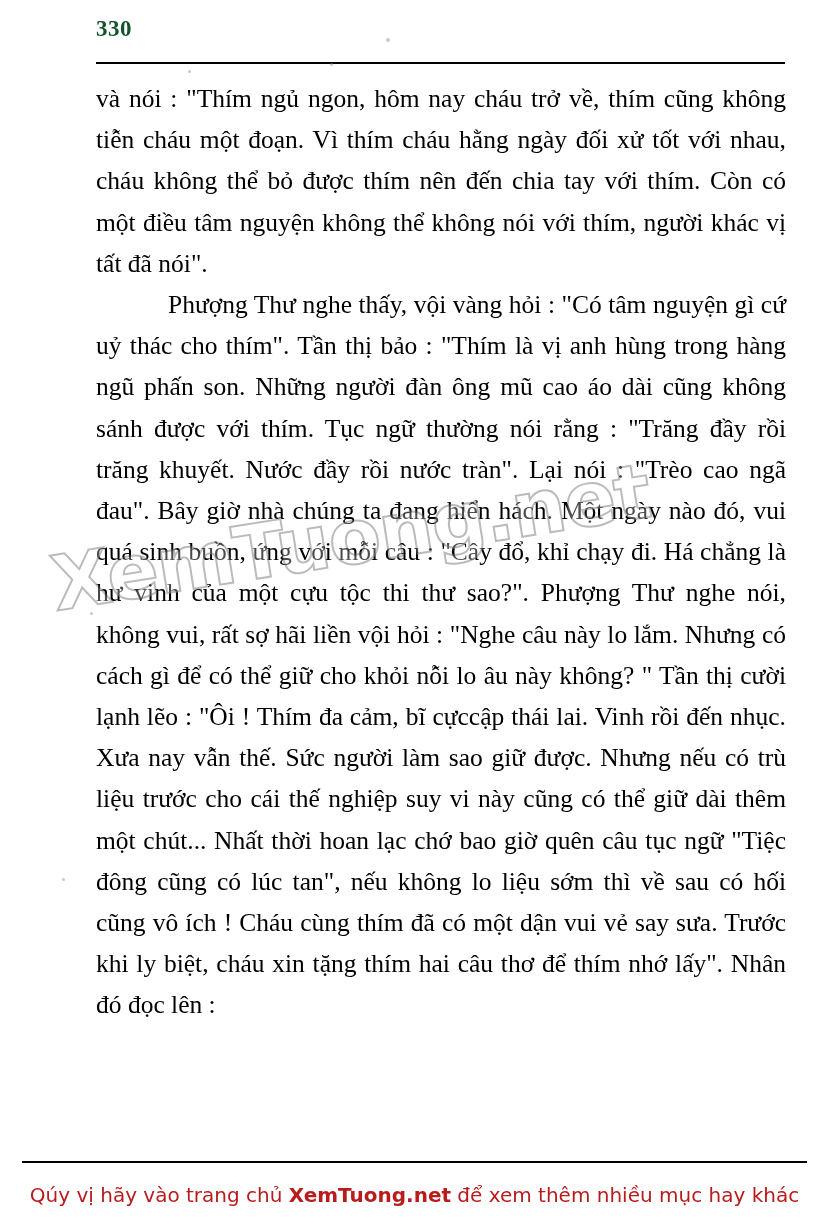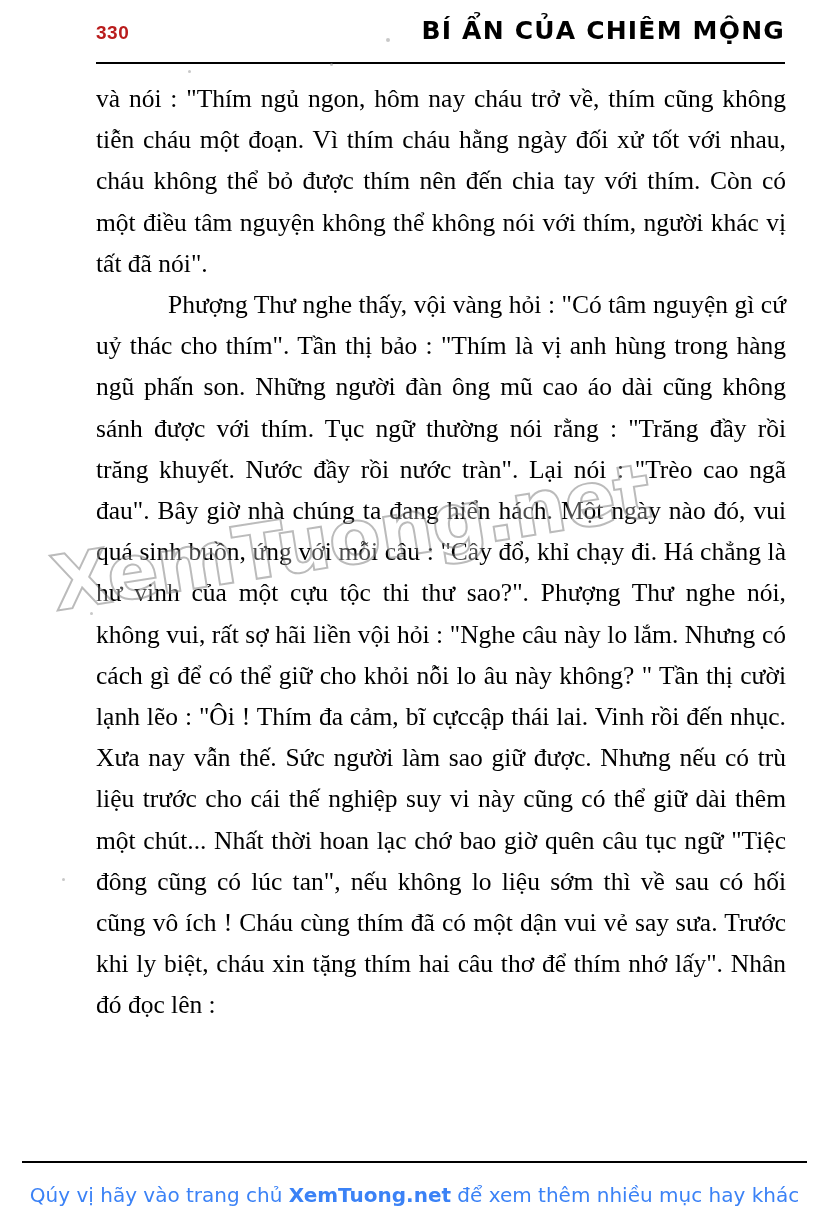--- a/index.html
+++ b/index.html
@@ -27,25 +27,25 @@
     position: absolute;
     top: 16px;
     left: 96px;
     right: 44px;
     height: 42px;
     display: flex;
     align-items: baseline;
     justify-content: space-between;
   }
   .folio {
-    font-family: Liberation Sans, sans-serif;
+    font-family: Liberation Serif, serif;
     font-weight: bold;
-    font-size: 19px;
+    font-size: 23px;
     letter-spacing: 0.5px;
-    color: #b91c1c;
+    color: #14532d;
   }
   .running-head {
     font-family: "DejaVu Sans", sans-serif;
     font-weight: bold;
     font-size: 25px;
     letter-spacing: 1.2px;
     color: #000;
     white-space: nowrap;
   }
 
@@ -108,42 +108,41 @@
     background: #000;
   }
   .footer {
     position: absolute;
     left: 0;
     right: 0;
     bottom: 16px;
     text-align: center;
     font-family: "DejaVu Sans", sans-serif;
     font-size: 20px;
-    color: #3b82f6;
+    color: #b91c1c;
   }
   .footer .brand {
     font-weight: bold;
   }
 
   
   .speck {
     position: absolute;
     background: #9a9a9a;
     border-radius: 50%;
     opacity: 0.55;
   }
 </style>
 </head>
 <body>
 
 <div class="page">
 
   <div class="header">
     <div class="folio">330</div>
-    <div class="running-head">BÍ ẨN CỦA CHIÊM MỘNG</div>
   </div>
   <div class="rule"></div>
 
   <div class="speck" style="left:188px; top:70px; width:3px; height:3px;"></div>
   <div class="speck" style="left:330px; top:63px; width:3px; height:3px;"></div>
   <div class="speck" style="left:386px; top:38px; width:4px; height:4px;"></div>
   <div class="speck" style="left:90px; top:612px; width:3px; height:3px;"></div>
   <div class="speck" style="left:62px; top:878px; width:3px; height:3px;"></div>
 
   <div class="body-text">

